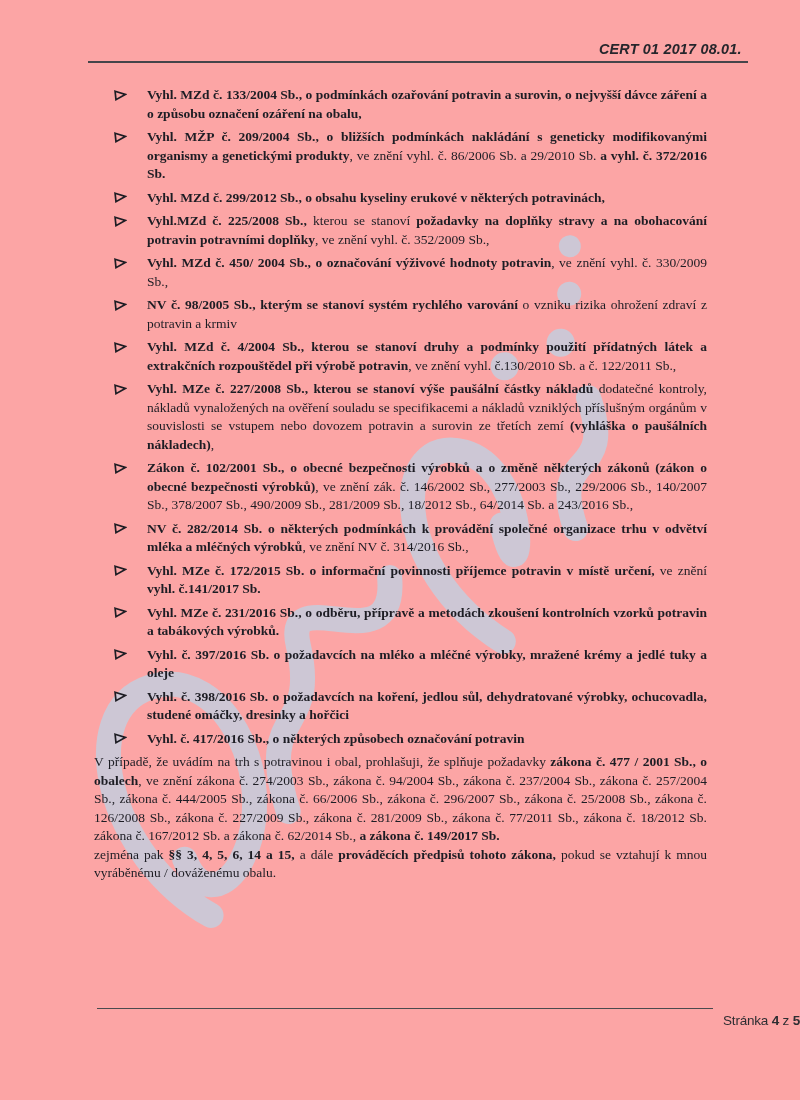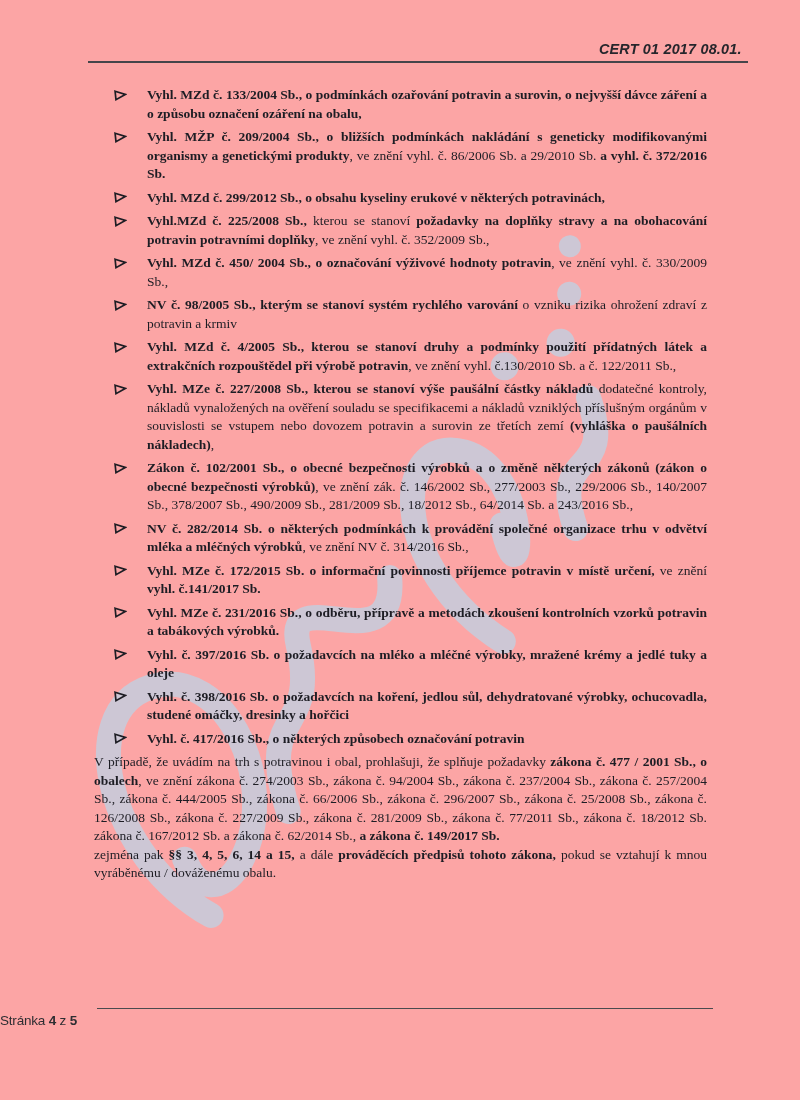--- a/index.html
+++ b/index.html
@@ -60,21 +60,21 @@
     text-align:justify;
     text-align-last:left;
   }
   
   .footer-rule{
     position:absolute;top:1008px;left:97px;width:616px;height:0;
     border-top:1.6px solid #4a4a4e;
   }
   .page-number{
     position:absolute;top:1013px;left:0;width:800px;
-    text-align:left;
+    text-align:right;
     font-family:"Liberation Sans", sans-serif;
     font-size:13.5px;color:#2e2e32;
     letter-spacing:-.2px;
   }
   .page-number b{font-weight:bold;}
 </style>
 </head>
 <body>
 
 <div class="page">
@@ -148,21 +148,21 @@
               </g>
             </svg></span>
           <div><b>NV č. 98/2005 Sb., kterým se stanoví systém rychlého varování</b><span> o vzniku rizika ohrožení zdraví z potravin a krmiv</span></div>
         </li>
         <li>
           <span class="marker"><svg width="13" height="12" viewBox="0 0 13 12">
               <g transform="rotate(-6 6 6)">
                 <polygon points="1.5,1.8 11.3,6 1.5,10.2" fill="none" stroke="currentColor" stroke-width="1.7"></polygon>
               </g>
             </svg></span>
-          <div><b>Vyhl. MZd č. 4/2005 Sb., kterou se stanoví druhy a podmínky použití přídatných látek a extrakčních rozpouštědel při výrobě potravin</b><span>, ve znění vyhl. č.130/2010 Sb. a č. 122/2011 Sb.,</span></div>
+          <div><b>Vyhl. MZd č. 4/2004 Sb., kterou se stanoví druhy a podmínky použití přídatných látek a extrakčních rozpouštědel při výrobě potravin</b><span>, ve znění vyhl. č.130/2010 Sb. a č. 122/2011 Sb.,</span></div>
         </li>
         <li>
           <span class="marker"><svg width="13" height="12" viewBox="0 0 13 12">
               <g transform="rotate(-6 6 6)">
                 <polygon points="1.5,1.8 11.3,6 1.5,10.2" fill="none" stroke="currentColor" stroke-width="1.7"></polygon>
               </g>
             </svg></span>
           <div><b>Vyhl. MZe č. 227/2008 Sb., kterou se stanoví výše paušální částky nákladů</b><span> dodatečné kontroly, nákladů vynaložených na ověření souladu se specifikacemi a nákladů vzniklých příslušným orgánům v souvislosti se vstupem nebo dovozem potravin a surovin ze třetích zemí </span><b>(vyhláška o paušálních nákladech)</b><span>,</span></div>
         </li>
         <li>

